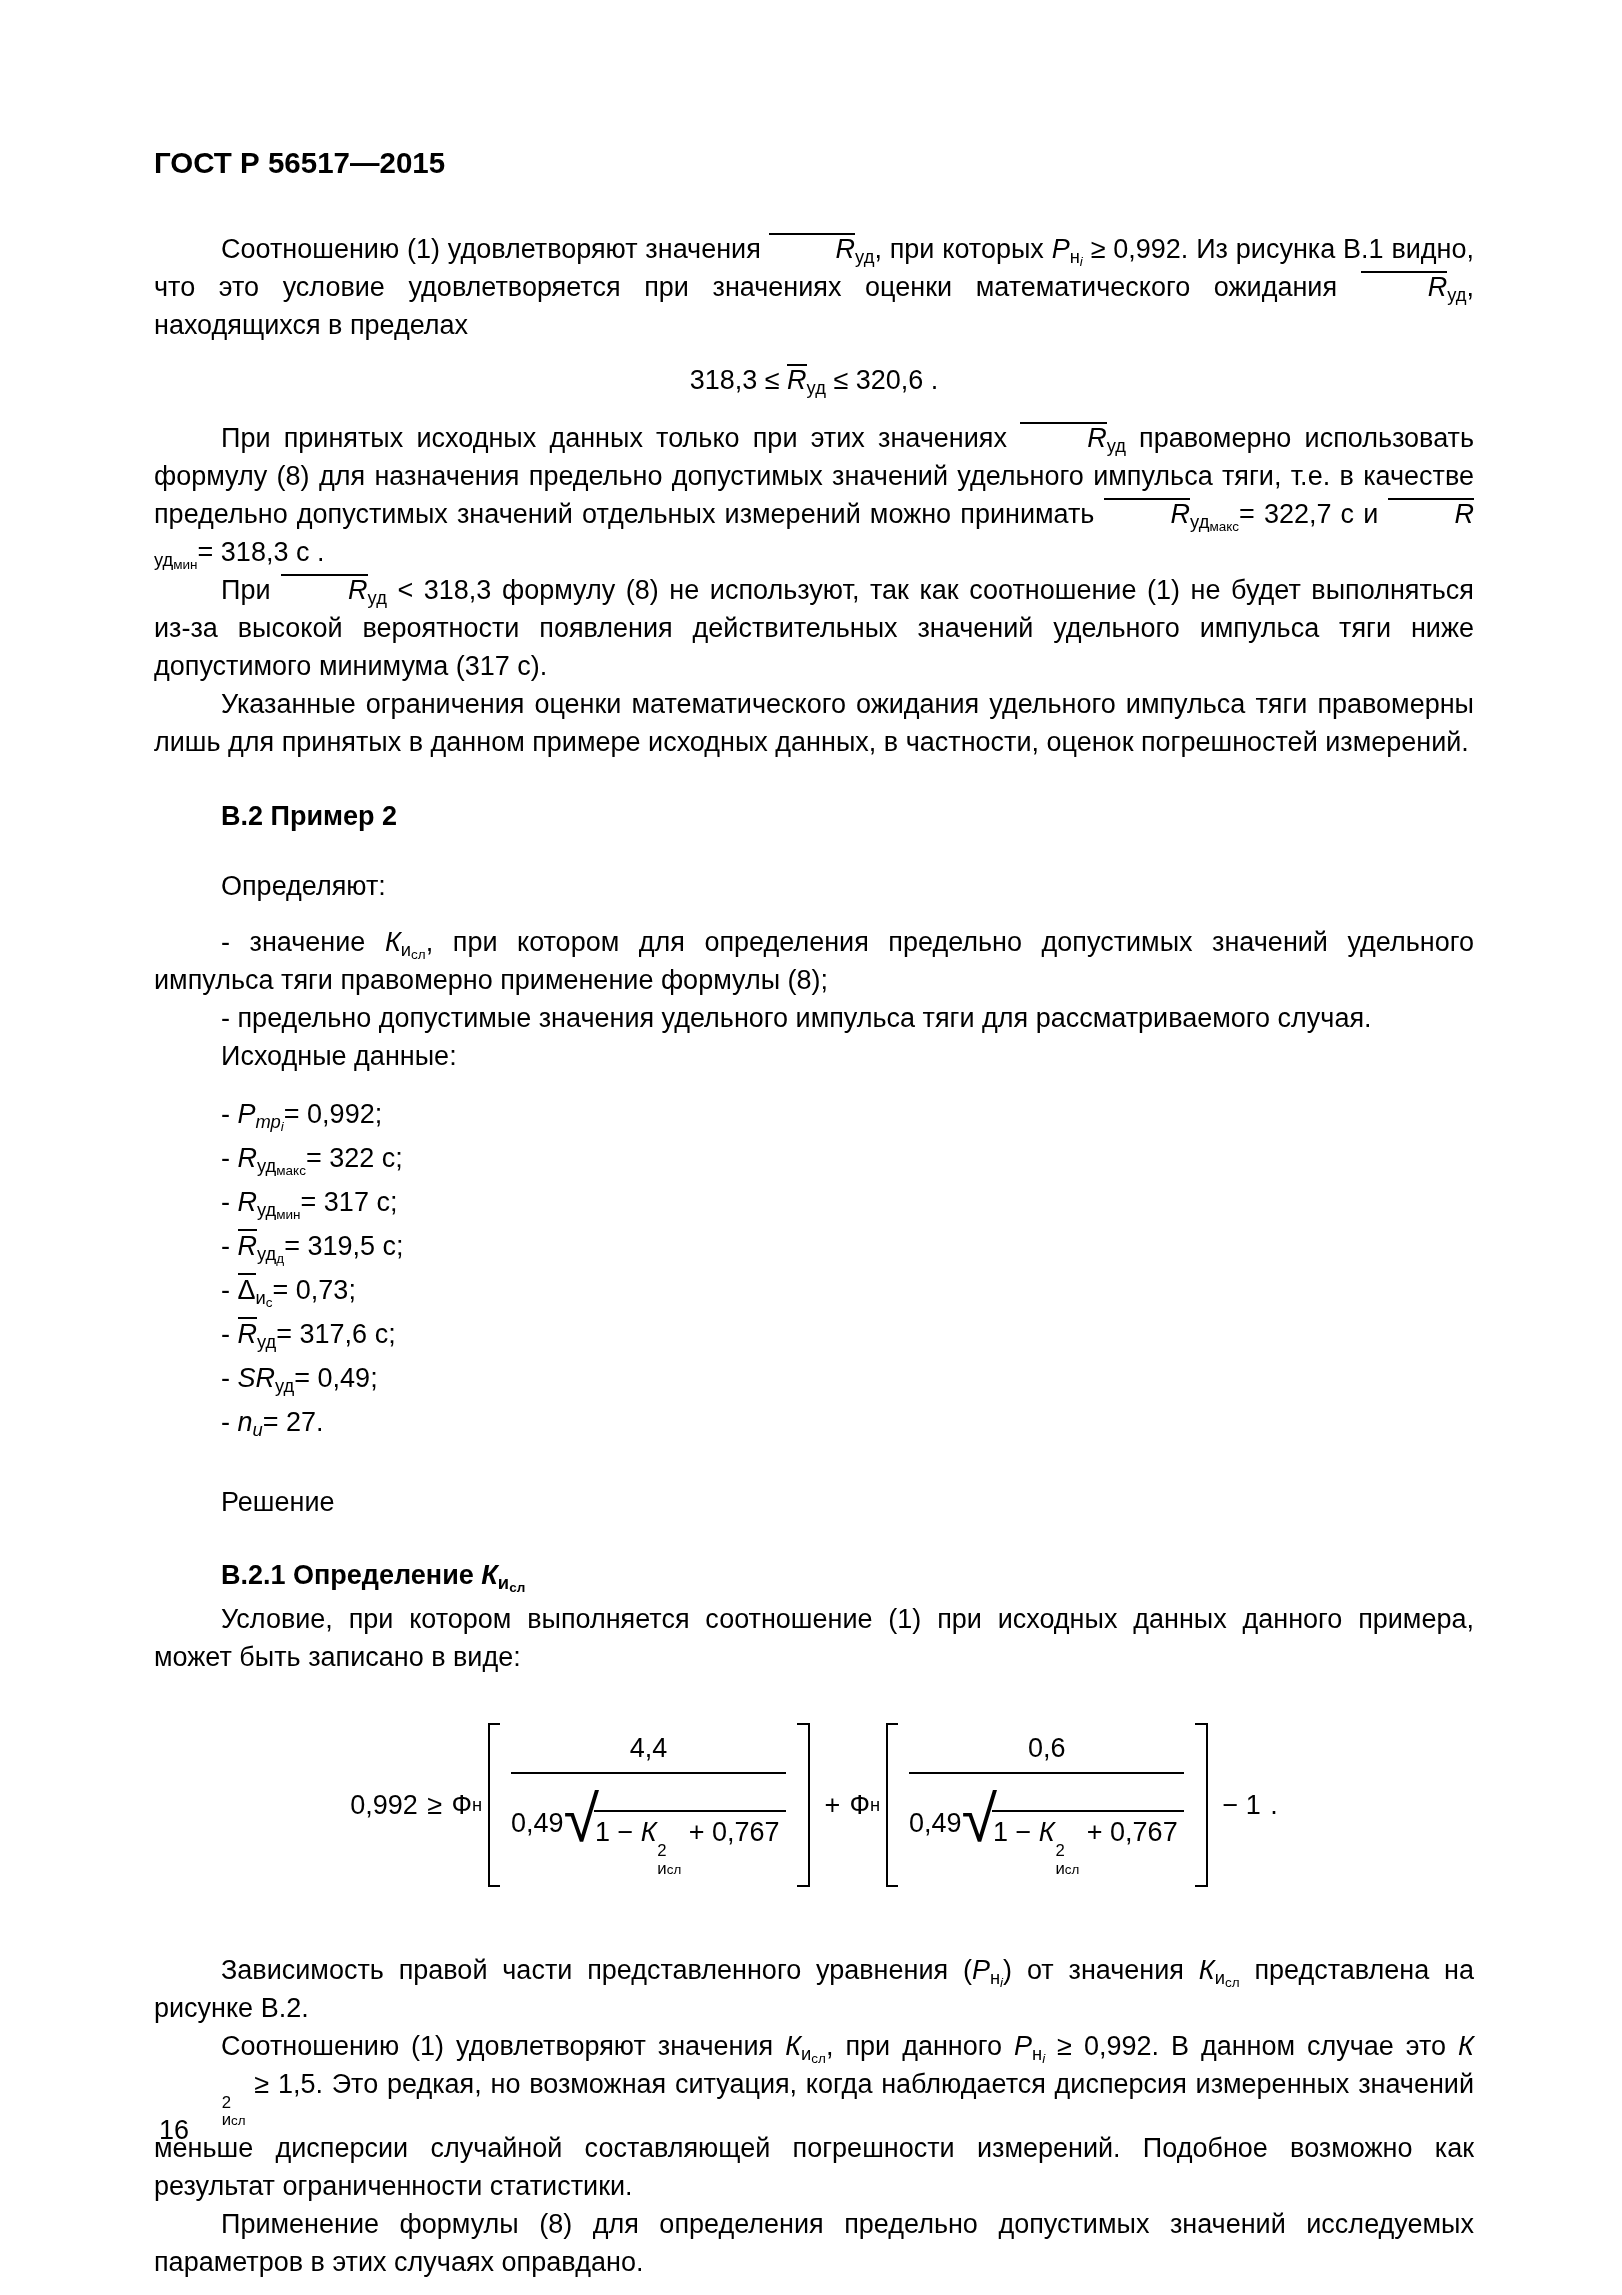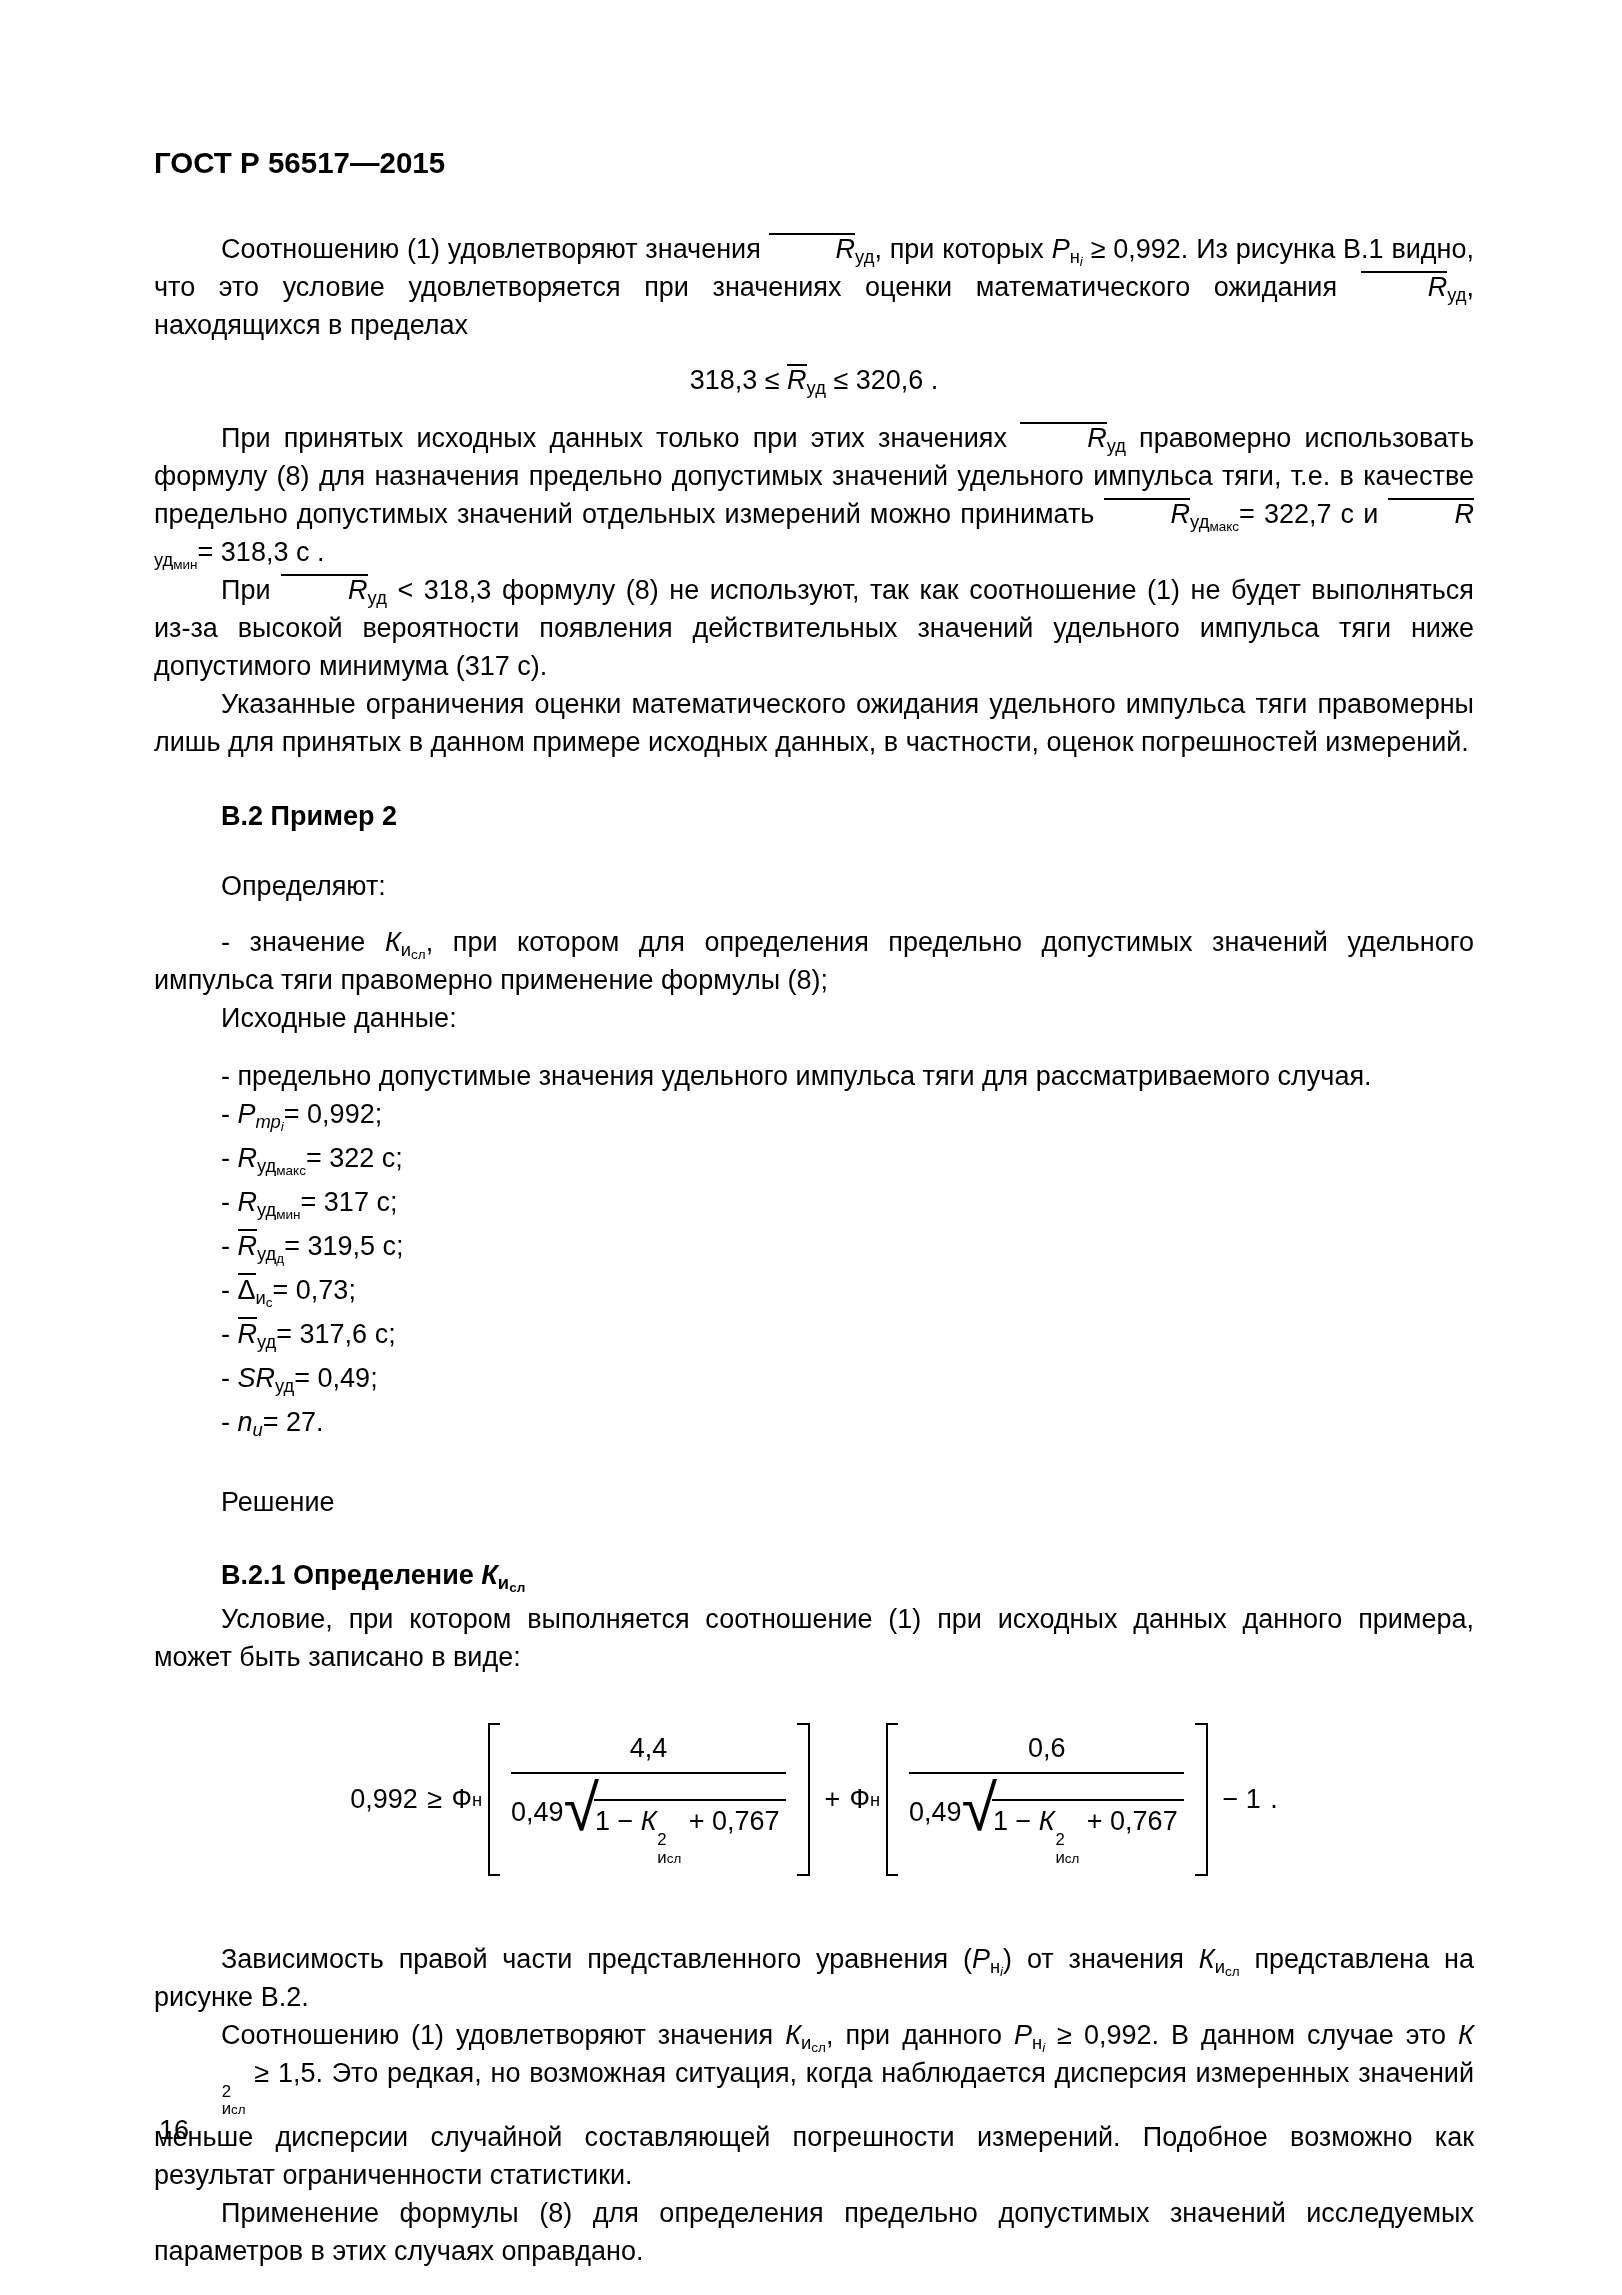--- a/index.html
+++ b/index.html
@@ -29,21 +29,21 @@
   .formula-big{
     display:flex;align-items:center;justify-content:center;
     margin:47px 0 64px 0;line-height:1.15;
   }
   .formula-big .sp{margin:0 9.4px;}
   .brk{align-self:stretch;width:10.7px;flex:0 0 10.7px;}
   .brk.l{border-left:2.7px solid #000;border-top:2.7px solid #000;border-bottom:2.7px solid #000;margin:0 6.7px 0 5.4px;}
   .brk.r{border-right:2.7px solid #000;border-top:2.7px solid #000;border-bottom:2.7px solid #000;margin:0 5.4px 0 6.7px;}
   .frac{display:inline-flex;flex-direction:column;align-items:center;padding:9.4px 4px;}
   .frac .num{width:100%;text-align:center;border-bottom:2px solid #000;padding:0 13.4px 8px 13.4px;box-sizing:border-box;}
-  .frac .den{display:flex;align-items:flex-start;padding-top:6px;}
+  .frac .den{display:flex;align-items:flex-start;padding-top:17px;}
   .frac .den .coef{padding-top:17.4px;}
   .sqrt{display:inline-flex;align-items:flex-start;}
   .rad{font-size:2.4em;line-height:.82em;font-weight:normal;transform:translateY(1.3px);}
   .radicand{border-top:2px solid #000;padding:5.4px 6.7px 0 1.3px;margin-left:-5.4px;margin-top:19px;}
   .page-num{position:absolute;left:159px;top:2111px;}
 </style>
 </head>
 <body>
 
 <div class="content">
@@ -55,22 +55,22 @@
   <div class="formula-line center"><span>318,3 ≤ </span><span class="it over">R</span><span class="s1">уд</span><span> ≤ 320,6 .</span></div>
 
   <p class="para"><span>При принятых исходных данных только при этих значениях </span><span class="it over">R</span><span class="s1">уд</span><span> правомерно использовать формулу (8) для назначения предельно допустимых значений удельного импульса тяги, т.е. в качестве предельно допустимых значений отдельных измерений можно принимать </span><span class="it over">R</span><span class="s1">уд</span><span class="s2">макс</span><span>= 322,7 с  и  </span><span class="it over">R</span><span class="s1">уд</span><span class="s2">мин</span><span>= 318,3 с .</span></p>
   <p class="para"><span>При </span><span class="it over">R</span><span class="s1">уд</span><span> &lt; 318,3 формулу (8) не используют, так как соотношение (1) не будет выполняться из-за высокой вероятности появления действительных значений удельного импульса тяги ниже допустимого минимума (317 с).</span></p>
   <p class="para"><span>Указанные ограничения оценки математического ожидания удельного импульса тяги правомерны лишь для принятых в данном примере исходных данных, в частности, оценок погрешностей измерений.</span></p>
 
   <div class="h2">В.2 Пример 2</div>
 
   <p class="para" style="margin-bottom:17.4px;"><span>Определяют:</span></p>
   <p class="para"><span>- значение </span><span class="it">К</span><span class="s1">и</span><span class="s2">сл</span><span>, при котором для определения предельно допустимых значений удельного импульса тяги правомерно применение формулы (8);</span></p>
+  <p class="para"><span>- предельно допустимые значения удельного импульса тяги для рассматриваемого случая.</span></p>
   <p class="para" style="margin-bottom:20px;"><span>Исходные данные:</span></p>
-  <p class="para"><span>- предельно допустимые значения удельного импульса тяги для рассматриваемого случая.</span></p>
 
   <div>
     <div class="list-item"><span>- </span><span class="it">P</span><span class="s1 it">тр</span><span class="s2 it">i</span><span>= 0,992;</span></div>
     <div class="list-item"><span>- </span><span class="it">R</span><span class="s1">уд</span><span class="s2">макс</span><span>= 322 с;</span></div>
     <div class="list-item"><span>- </span><span class="it">R</span><span class="s1">уд</span><span class="s2">мин</span><span>= 317 с;</span></div>
     <div class="list-item"><span>- </span><span class="it over">R</span><span class="s1">уд</span><span class="s2">д</span><span>= 319,5 с;</span></div>
     <div class="list-item"><span>- </span><span class="over">Δ</span><span class="s1">и</span><span class="s2">с</span><span>= 0,73;</span></div>
     <div class="list-item"><span>- </span><span class="it over">R</span><span class="s1">уд</span><span>= 317,6 с;</span></div>
     <div class="list-item"><span>- </span><span class="it">SR</span><span class="s1">уд</span><span>= 0,49;</span></div>
     <div class="list-item"><span>- </span><span class="it">n</span><span class="s1 it">и</span><span>= 27.</span></div>

